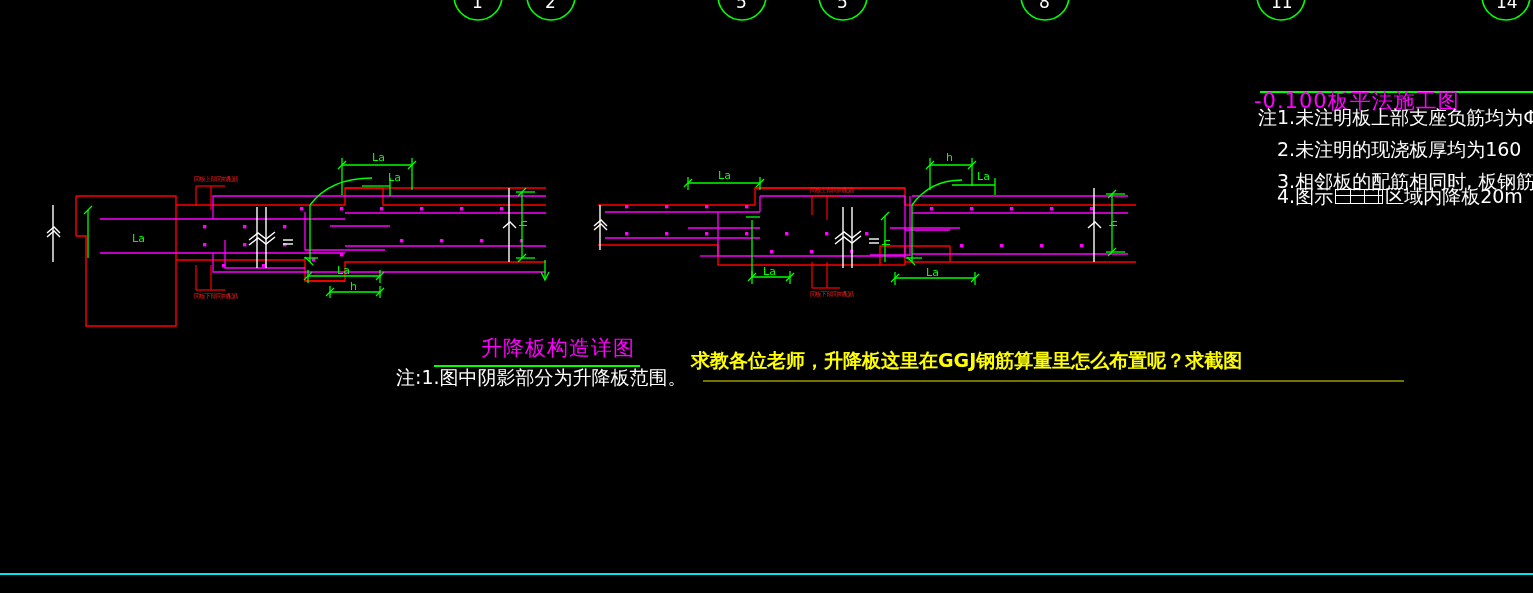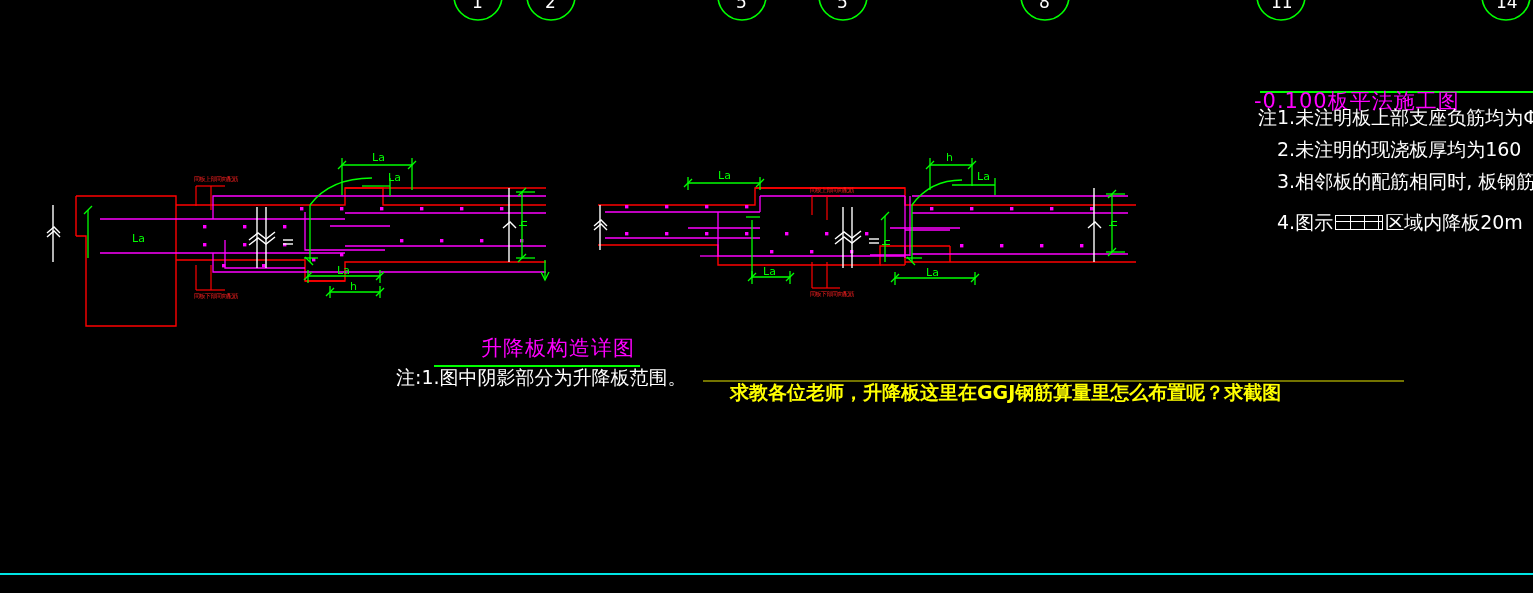--- a/index.html
+++ b/index.html
@@ -298,26 +298,26 @@
   <div class="txt t-circ" style="left:736px;top:-6px;">5</div>
   <div class="txt t-circ" style="left:837px;top:-6px;">5</div>
   <div class="txt t-circ" style="left:1039px;top:-6px;">8</div>
   <div class="txt t-circ" style="left:1271px;top:-6px;">11</div>
   <div class="txt t-circ" style="left:1496px;top:-6px;">14</div>
 
   <div class="txt t-title" style="left:1254px;top:55px;margin-top:36px;">-0.100板平法施工图</div>
   <div class="txt t-note" style="left:1258px;top:108px;"><span>注1.</span><span>未注明板上部支座负筋均为Φ</span></div>
   <div class="txt t-note" style="left:1277px;top:140px;text-align:center;"><span>2.</span><span>未注明的现浇板厚均为160</span></div>
   <div class="txt t-note" style="left:1277px;top:172px;"><span>3.</span><span>相邻板的配筋相同时, 板钢筋</span></div>
-  <div class="txt t-note" style="left:1277px;top:213px;"><span>4.</span><span>图示</span><span class="hatch-inline"></span><span>区域内降板20m</span></div>
+  <div class="txt t-note" style="left:1277px;top:187px;"><span>4.</span><span>图示</span><span class="hatch-inline"></span><span>区域内降板20m</span></div>
 
   <div class="txt t-title" style="left:437px;top:338px;margin-left:44px;">升降板构造详图</div>
   <div class="txt t-note" style="left:396px;top:368px;">注:1.图中阴影部分为升降板范围。</div>
 
-  <div class="txt t-yellow" style="left:730px;top:351px;margin-top:32px;">求教各位老师，升降板这里在GGJ钢筋算量里怎么布置呢？求截图</div>
+  <div class="txt t-yellow" style="left:691px;top:351px;">求教各位老师，升降板这里在GGJ钢筋算量里怎么布置呢？求截图</div>
 
   <div class="txt t-dim" style="left:132px;top:233px;">La</div>
   <div class="txt t-dim" style="left:372px;top:152px;">La</div>
   <div class="txt t-dim" style="left:388px;top:172px;">La</div>
   <div class="txt t-dim" style="left:337px;top:265px;">La</div>
   <div class="txt t-dim" style="left:350px;top:281px;">h</div>
   <div class="txt t-dim" style="left:520px;top:218px;transform:rotate(-90deg);">h</div>
   <div class="txt t-red-tiny" style="left:194px;top:176px;">同板上部同向配筋</div>
   <div class="txt t-red-tiny" style="left:194px;top:293px;">同板下部同向配筋</div>
 

